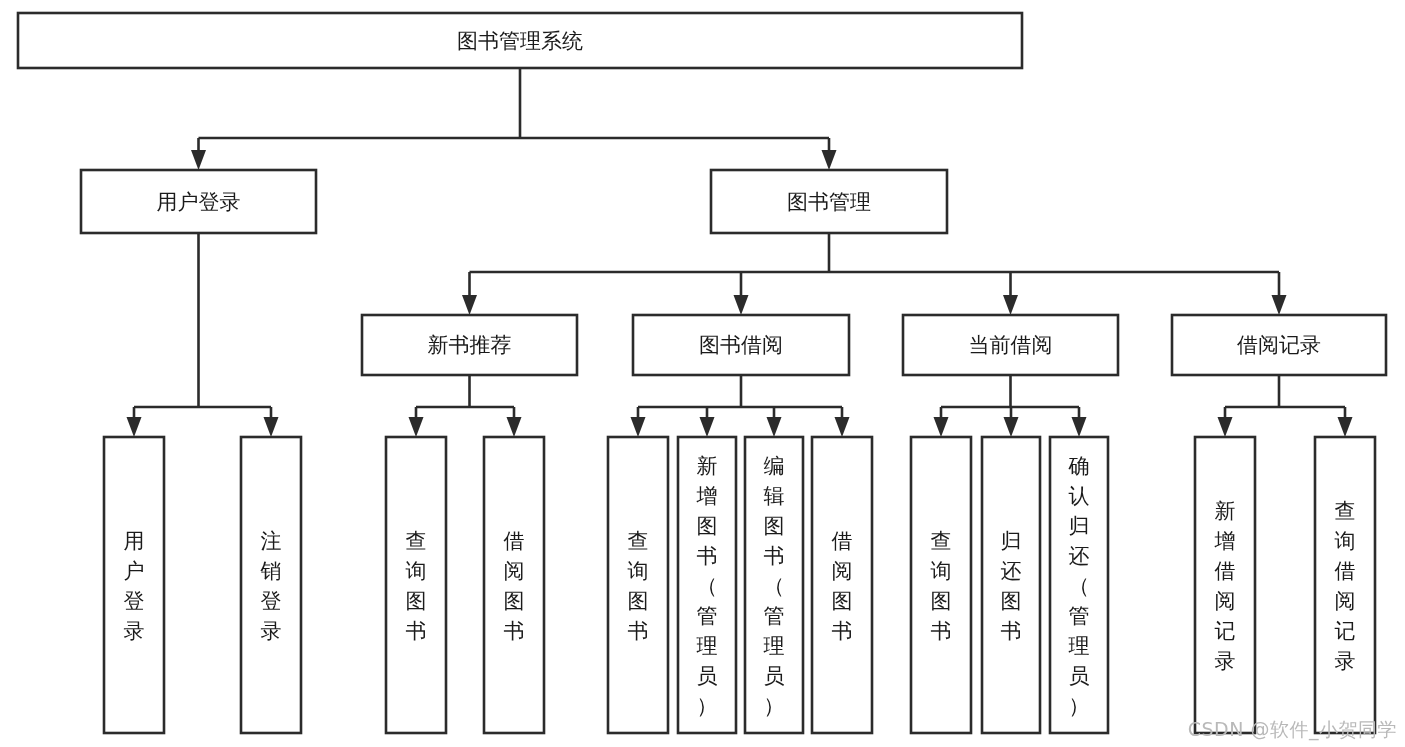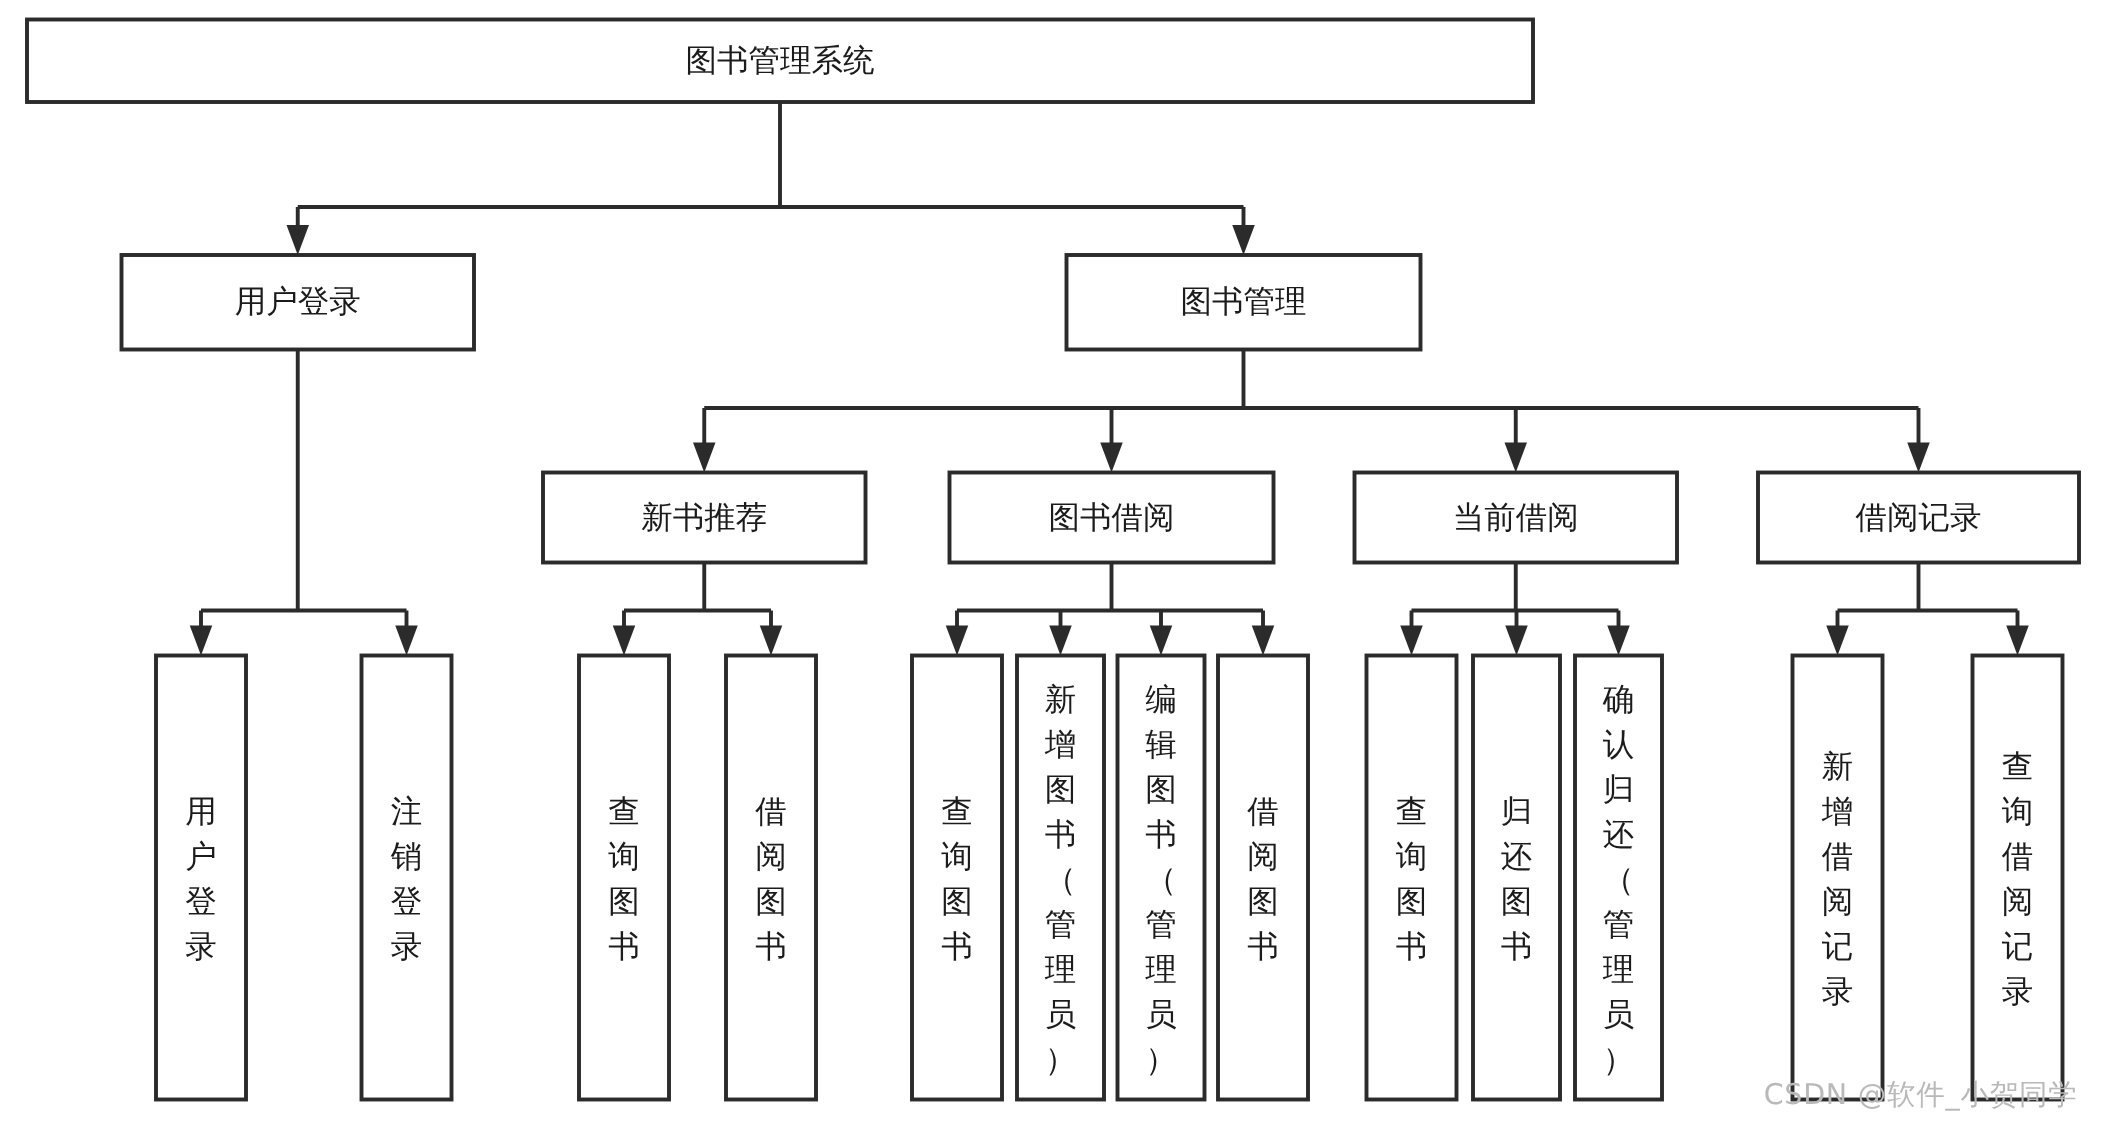--- a/index.html
+++ b/index.html
@@ -50,21 +50,21 @@
     dominant-baseline: middle;
   }
   .node-label-v {
     font-family: "DejaVu Sans", "Liberation Sans", sans-serif;
     font-size: 21px;
     fill: #1b1b1b;
     text-anchor: middle;
   }
   .watermark {
     position: absolute;
-    right: 20px;
+    right: 8px;
     bottom: 4px;
     font-family: "DejaVu Sans", "Liberation Sans", sans-serif;
     font-size: 19px;
     color: #b9b9b9;
     letter-spacing: 0.5px;
     white-space: nowrap;
     user-select: none;
   }
 </style>
 </head>

